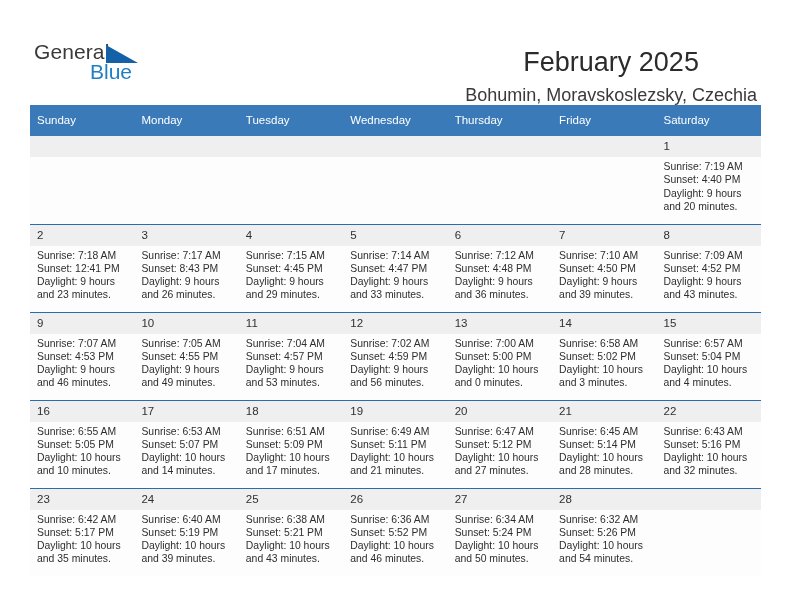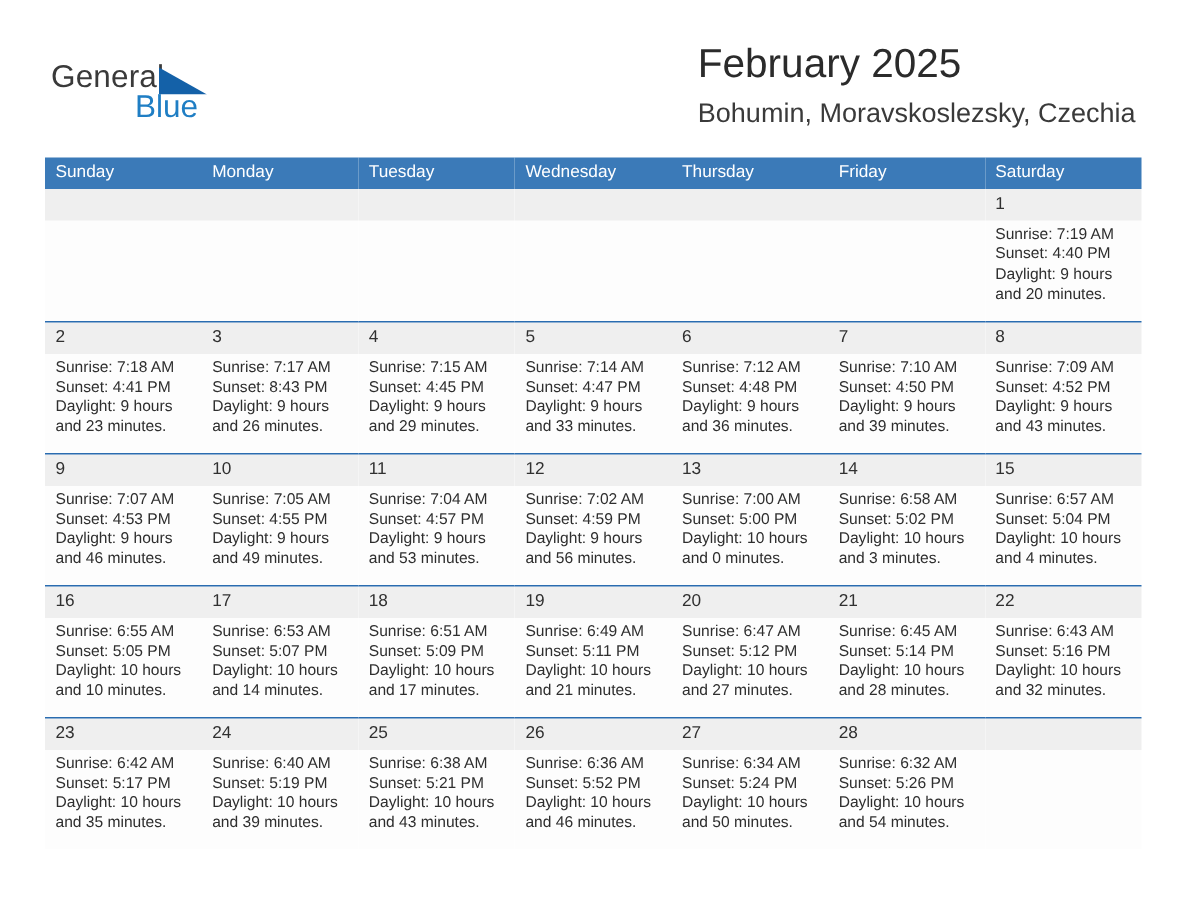--- a/index.html
+++ b/index.html
@@ -55,22 +55,22 @@
     left: 56px;
     top: 20px;
     font-size: 21px;
     color: #1f7ec4;
     line-height: 1;
     font-weight: 400;
   }
   .title-block {
     position: absolute;
     right: 35px;
-    top: 28px;
-    text-align: left;
+    top: 48px;
+    text-align: center;
   }
   .cal-title {
     font-size: 27px;
     color: #2b2b2b;
     font-weight: 400;
     line-height: 1.1;
     white-space: nowrap;
   }
   .cal-subtitle {
     margin-top: 8px;
@@ -92,21 +92,21 @@
   }
   .calendar col { width: 104.43px; }
 
   thead th {
     background: #3b7ab8;
     color: #ffffff;
     font-size: 11.5px;
     font-weight: 400;
     text-align: left;
     padding: 5px 0 5px 7px;
-    height: 21px;
+    height: 31px;
     line-height: 11px;
     border: none;
   }
 
   tbody tr { height: 88px; }
   tbody td {
     vertical-align: top;
     padding: 0;
     border-top: 1.6px solid #2a6cb0;
     background: #fdfdfd;
@@ -205,21 +205,21 @@
               <div>Daylight: 9 hours</div>
               <div>and 20 minutes.</div>
             </div>
           </td>
         </tr>
         <tr>
           <td>
             <span class="daynum">2</span>
             <div class="details">
               <div>Sunrise: 7:18 AM</div>
-              <div>Sunset: 4:41 PM</div>
+              <div>Sunset: 12:41 PM</div>
               <div>Daylight: 9 hours</div>
               <div>and 23 minutes.</div>
             </div>
           </td>
           <td>
             <span class="daynum">3</span>
             <div class="details">
               <div>Sunrise: 7:17 AM</div>
               <div>Sunset: 8:43 PM</div>
               <div>Daylight: 9 hours</div>

